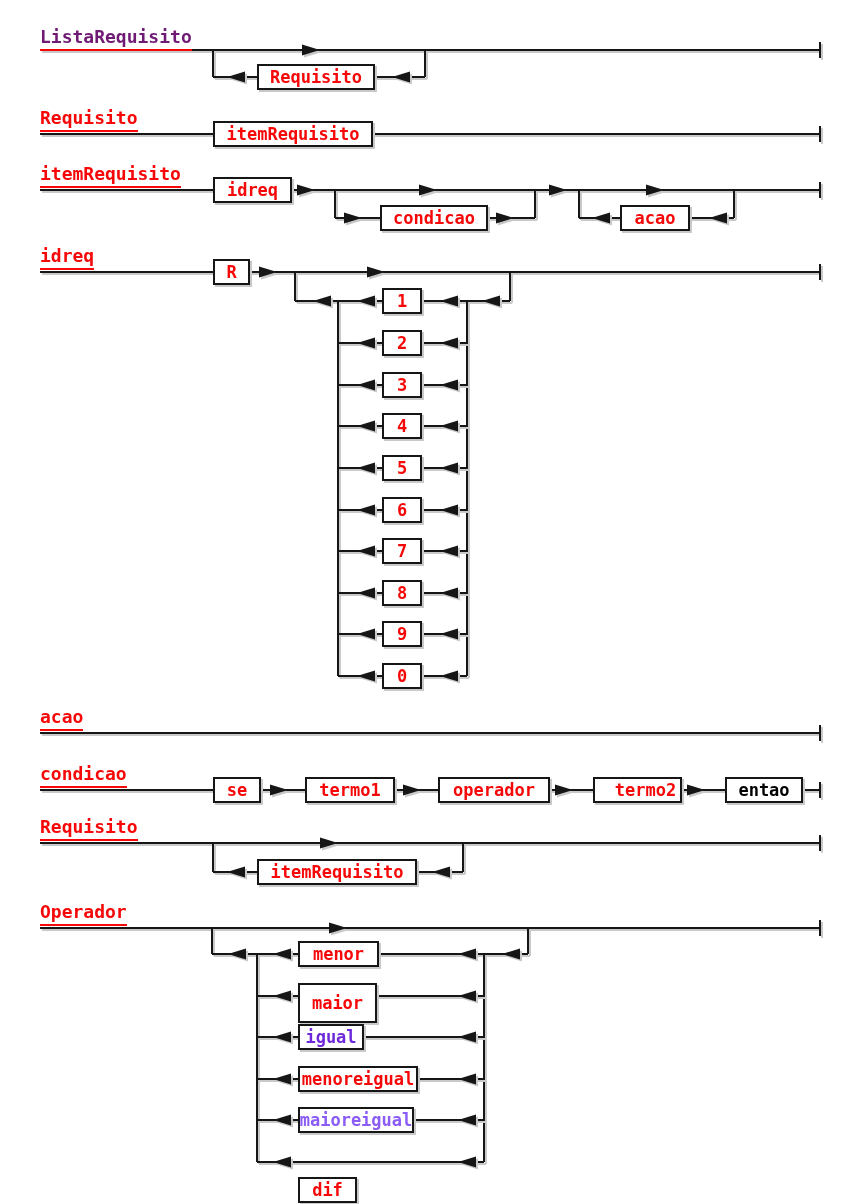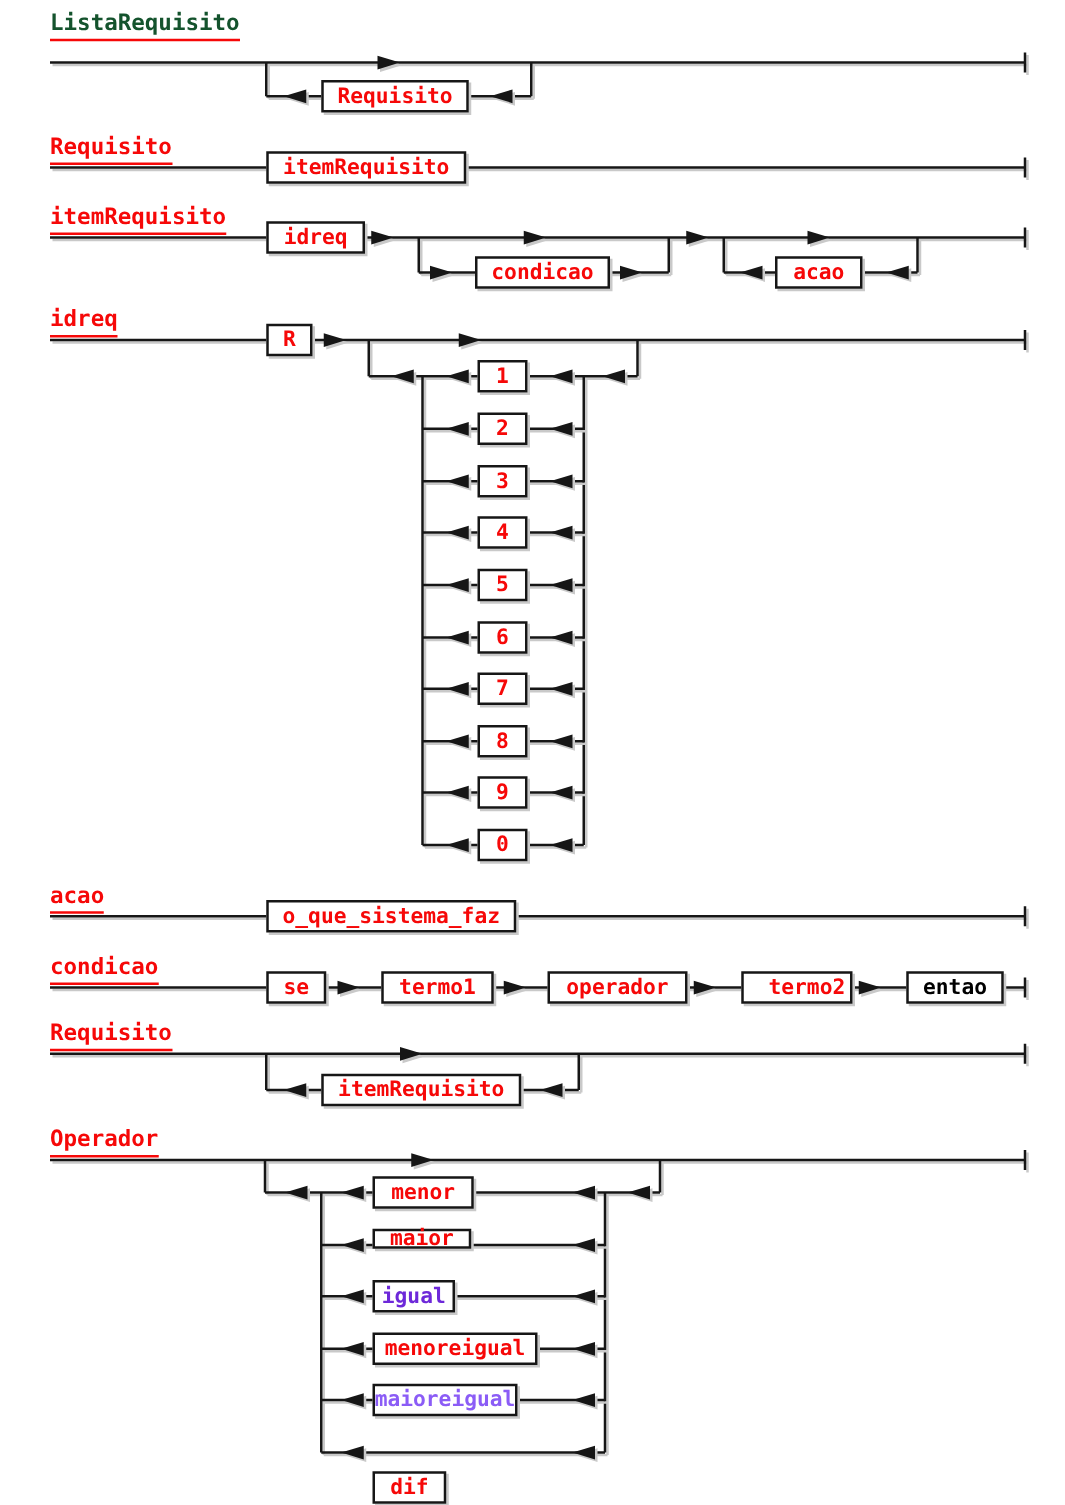--- a/index.html
+++ b/index.html
@@ -250,50 +250,49 @@
       <polygon points="458,1079 476,1073.5 476,1084.5" fill="#161616"></polygon>
       <polygon points="275,1122 293,1116.5 293,1127.5" fill="#c9c9c9"></polygon>
       <polygon points="273,1120 291,1114.5 291,1125.5" fill="#161616"></polygon>
       <polygon points="460,1122 478,1116.5 478,1127.5" fill="#c9c9c9"></polygon>
       <polygon points="458,1120 476,1114.5 476,1125.5" fill="#161616"></polygon>
       <polygon points="275,1164 293,1158.5 293,1169.5" fill="#c9c9c9"></polygon>
       <polygon points="273,1162 291,1156.5 291,1167.5" fill="#161616"></polygon>
       <polygon points="460,1164 478,1158.5 478,1169.5" fill="#c9c9c9"></polygon>
       <polygon points="458,1162 476,1156.5 476,1167.5" fill="#161616"></polygon>
     </svg>
-<div class="rule-label" style="left: 40px; top: 10px; color: #14532d; border-bottom-color: rgb(246, 8, 8);">ListaRequisito</div>
+<div class="rule-label" style="left: 40px; top: 28px; color: #701a75; border-bottom-color: rgb(246, 8, 8);">ListaRequisito</div>
     <div class="node-box" style="left: 257px; top: 64px; width: 118px; height: 26px; color: rgb(246, 8, 8);">Requisito</div>
     <div class="rule-label" style="left: 40px; top: 109px; color: rgb(246, 8, 8); border-bottom-color: rgb(246, 8, 8);">Requisito</div>
     <div class="node-box" style="left: 213px; top: 121px; width: 160px; height: 26px; color: rgb(246, 8, 8);">itemRequisito</div>
     <div class="rule-label" style="left: 40px; top: 165px; color: rgb(246, 8, 8); border-bottom-color: rgb(246, 8, 8);">itemRequisito</div>
     <div class="node-box" style="left: 213px; top: 177px; width: 79px; height: 26px; color: rgb(246, 8, 8);">idreq</div>
     <div class="node-box" style="left: 380px; top: 205px; width: 108px; height: 26px; color: rgb(246, 8, 8);">condicao</div>
     <div class="node-box" style="left: 620px; top: 205px; width: 70px; height: 26px; color: rgb(246, 8, 8);">acao</div>
     <div class="rule-label" style="left: 40px; top: 247px; color: rgb(246, 8, 8); border-bottom-color: rgb(246, 8, 8);">idreq</div>
     <div class="node-box" style="left: 213px; top: 259px; width: 37px; height: 26px; color: rgb(246, 8, 8);">R</div>
     <div class="node-box" style="left: 382px; top: 288px; width: 40px; height: 26px; color: rgb(246, 8, 8);">1</div>
     <div class="node-box" style="left: 382px; top: 330px; width: 40px; height: 26px; color: rgb(246, 8, 8);">2</div>
     <div class="node-box" style="left: 382px; top: 372px; width: 40px; height: 26px; color: rgb(246, 8, 8);">3</div>
     <div class="node-box" style="left: 382px; top: 413px; width: 40px; height: 26px; color: rgb(246, 8, 8);">4</div>
     <div class="node-box" style="left: 382px; top: 455px; width: 40px; height: 26px; color: rgb(246, 8, 8);">5</div>
     <div class="node-box" style="left: 382px; top: 497px; width: 40px; height: 26px; color: rgb(246, 8, 8);">6</div>
     <div class="node-box" style="left: 382px; top: 538px; width: 40px; height: 26px; color: rgb(246, 8, 8);">7</div>
     <div class="node-box" style="left: 382px; top: 580px; width: 40px; height: 26px; color: rgb(246, 8, 8);">8</div>
     <div class="node-box" style="left: 382px; top: 621px; width: 40px; height: 26px; color: rgb(246, 8, 8);">9</div>
     <div class="node-box" style="left: 382px; top: 663px; width: 40px; height: 26px; color: rgb(246, 8, 8);">0</div>
     <div class="rule-label" style="left: 40px; top: 708px; color: rgb(246, 8, 8); border-bottom-color: rgb(246, 8, 8);">acao</div>
-    <div class="node-box" style="left: 213px; top: 720px; width: 200px; height: 26px; color: rgb(246, 8, 8);">o_que_sistema_faz</div>
     <div class="rule-label" style="left: 40px; top: 765px; color: rgb(246, 8, 8); border-bottom-color: rgb(246, 8, 8);">condicao</div>
     <div class="node-box" style="left: 213px; top: 777px; width: 48px; height: 26px; color: rgb(246, 8, 8); text-align: center;">se</div>
     <div class="node-box" style="left: 305px; top: 777px; width: 90px; height: 26px; color: rgb(246, 8, 8);">termo1</div>
     <div class="node-box" style="left: 438px; top: 777px; width: 112px; height: 26px; color: rgb(246, 8, 8);">operador</div>
     <div class="node-box" style="left: 593px; top: 777px; width: 89px; height: 26px; color: rgb(246, 8, 8); padding-left: 16px;">termo2</div>
     <div class="node-box" style="left: 725px; top: 777px; width: 78px; height: 26px; color: #000000;">entao</div>
     <div class="rule-label" style="left: 40px; top: 818px; color: rgb(246, 8, 8); border-bottom-color: rgb(246, 8, 8);">Requisito</div>
     <div class="node-box" style="left: 257px; top: 859px; width: 160px; height: 26px; color: rgb(246, 8, 8);">itemRequisito</div>
     <div class="rule-label" style="left: 40px; top: 903px; color: rgb(246, 8, 8); border-bottom-color: rgb(246, 8, 8);">Operador</div>
     <div class="node-box" style="left: 298px; top: 941px; width: 81px; height: 26px; color: rgb(246, 8, 8);">menor</div>
-    <div class="node-box" style="left: 298px; top: 983px; width: 79px; height: 16px; color: rgb(246, 8, 8);">maior</div>
+    <div class="node-box" style="left: 298px; top: 983px; width: 79px; height: 40px; color: rgb(246, 8, 8);">maior</div>
     <div class="node-box" style="left: 298px; top: 1024px; width: 66px; height: 26px; color: #6d28d9;">igual</div>
-    <div class="node-box" style="left: 298px; top: 1066px; width: 132px; height: 26px; color: rgb(246, 8, 8); text-align: center;">menoreigual</div>
+    <div class="node-box" style="left: 298px; top: 1066px; width: 120px; height: 26px; color: rgb(246, 8, 8); text-align: center;">menoreigual</div>
     <div class="node-box" style="left: 298px; top: 1107px; width: 116px; height: 26px; color: #8b5cf6;">maioreigual</div>
     <div class="node-box" style="left: 298px; top: 1149px; width: 59px; height: 26px; color: rgb(246, 8, 8); margin-top: 28px;">dif</div>
   </div>
 
 </body></html>

